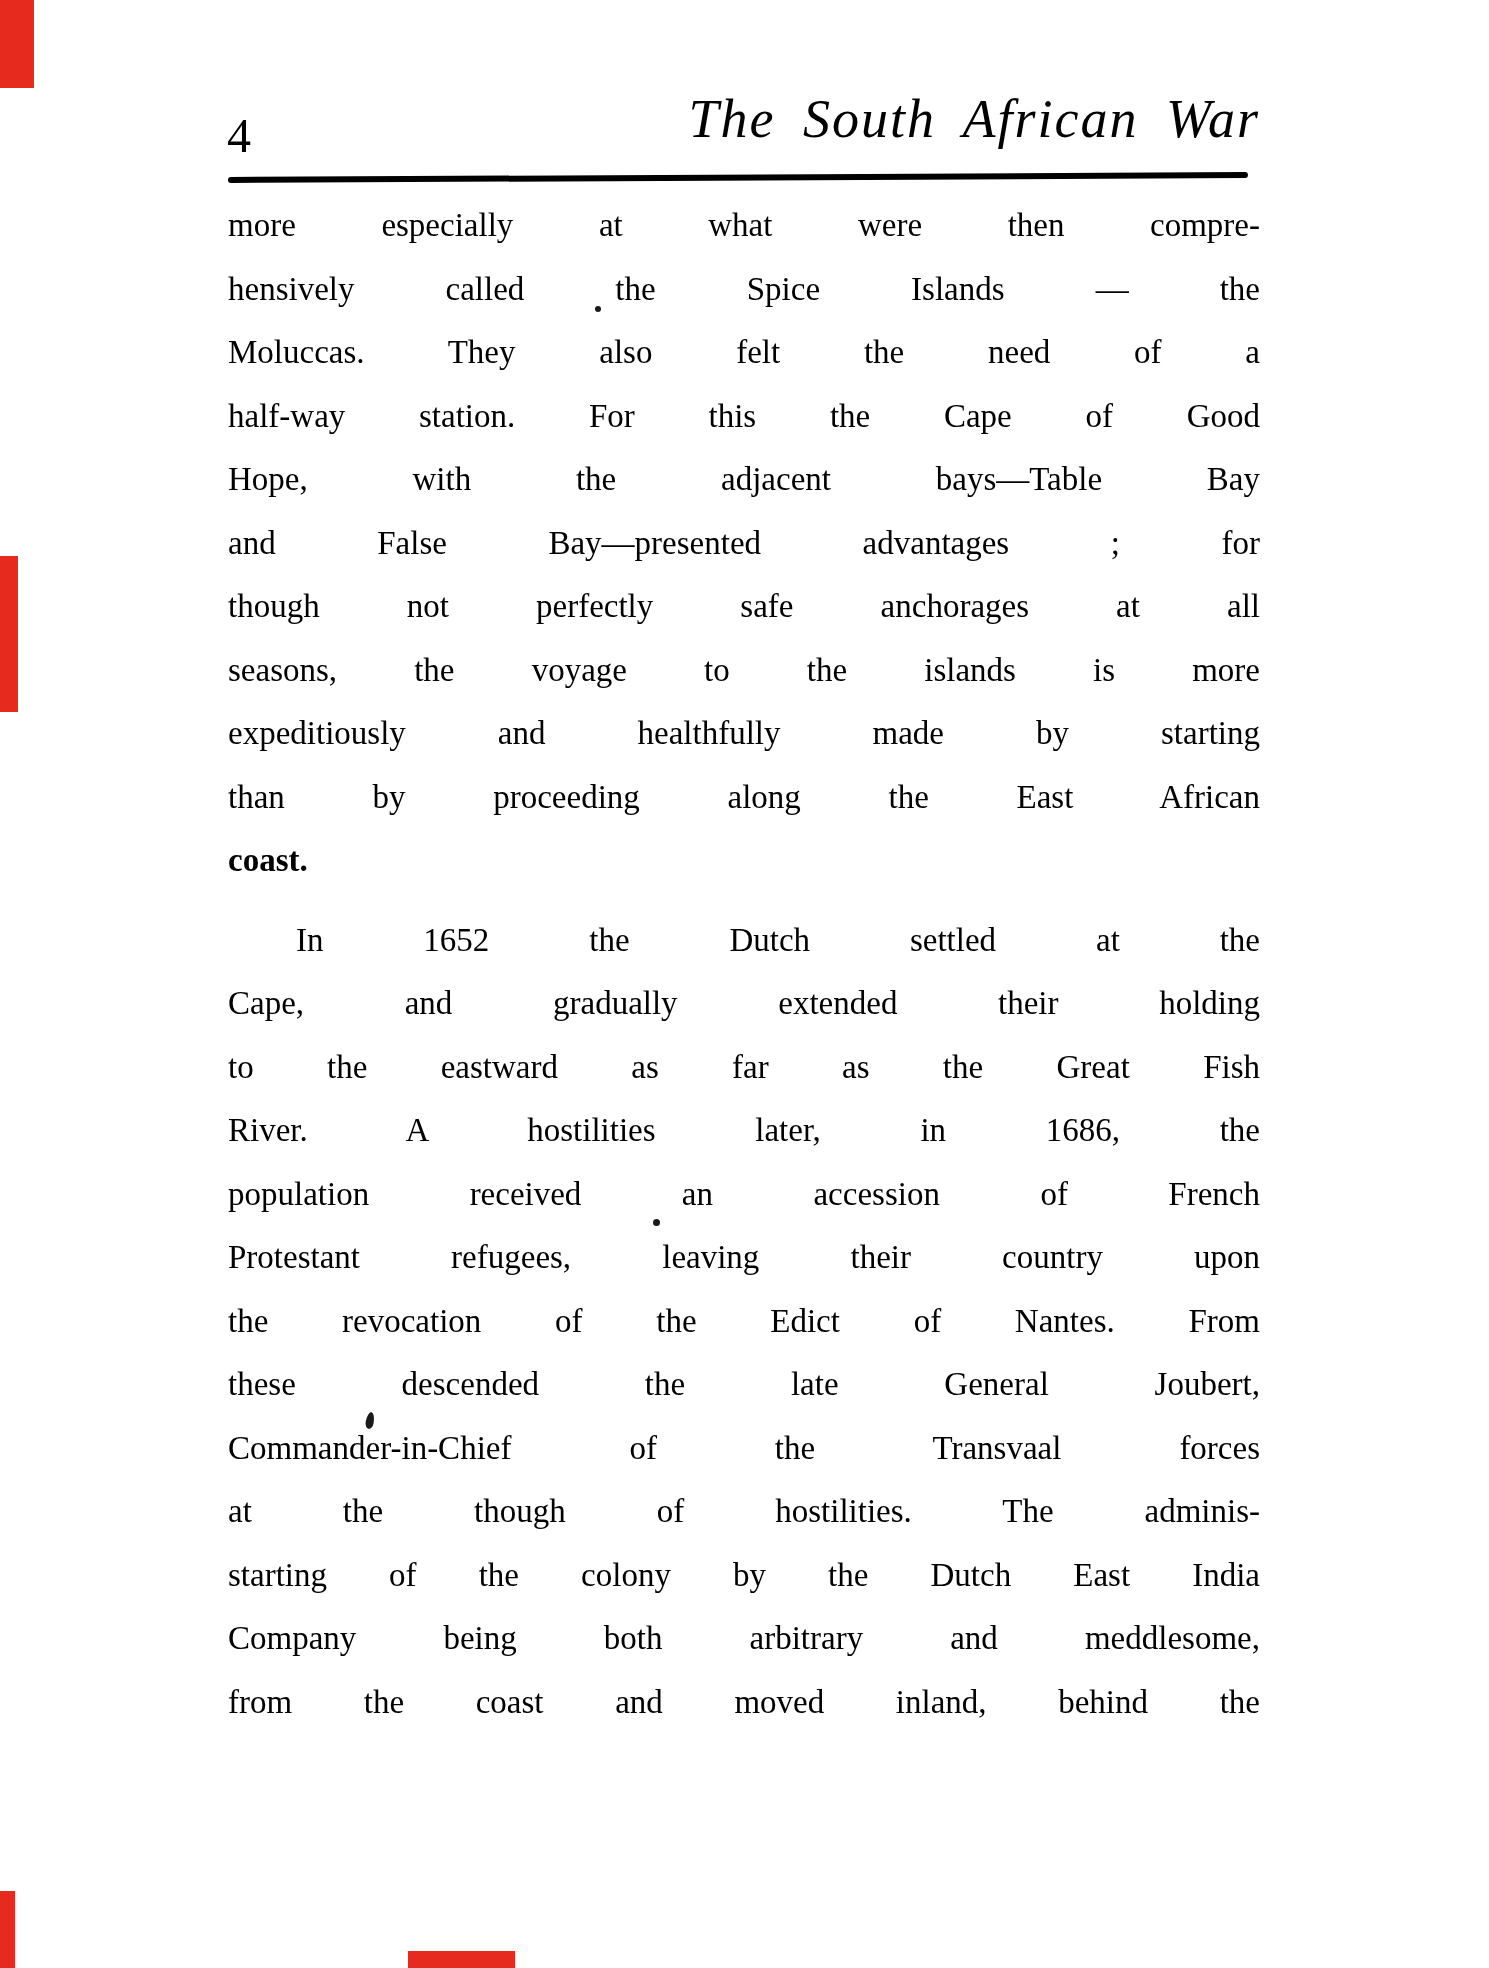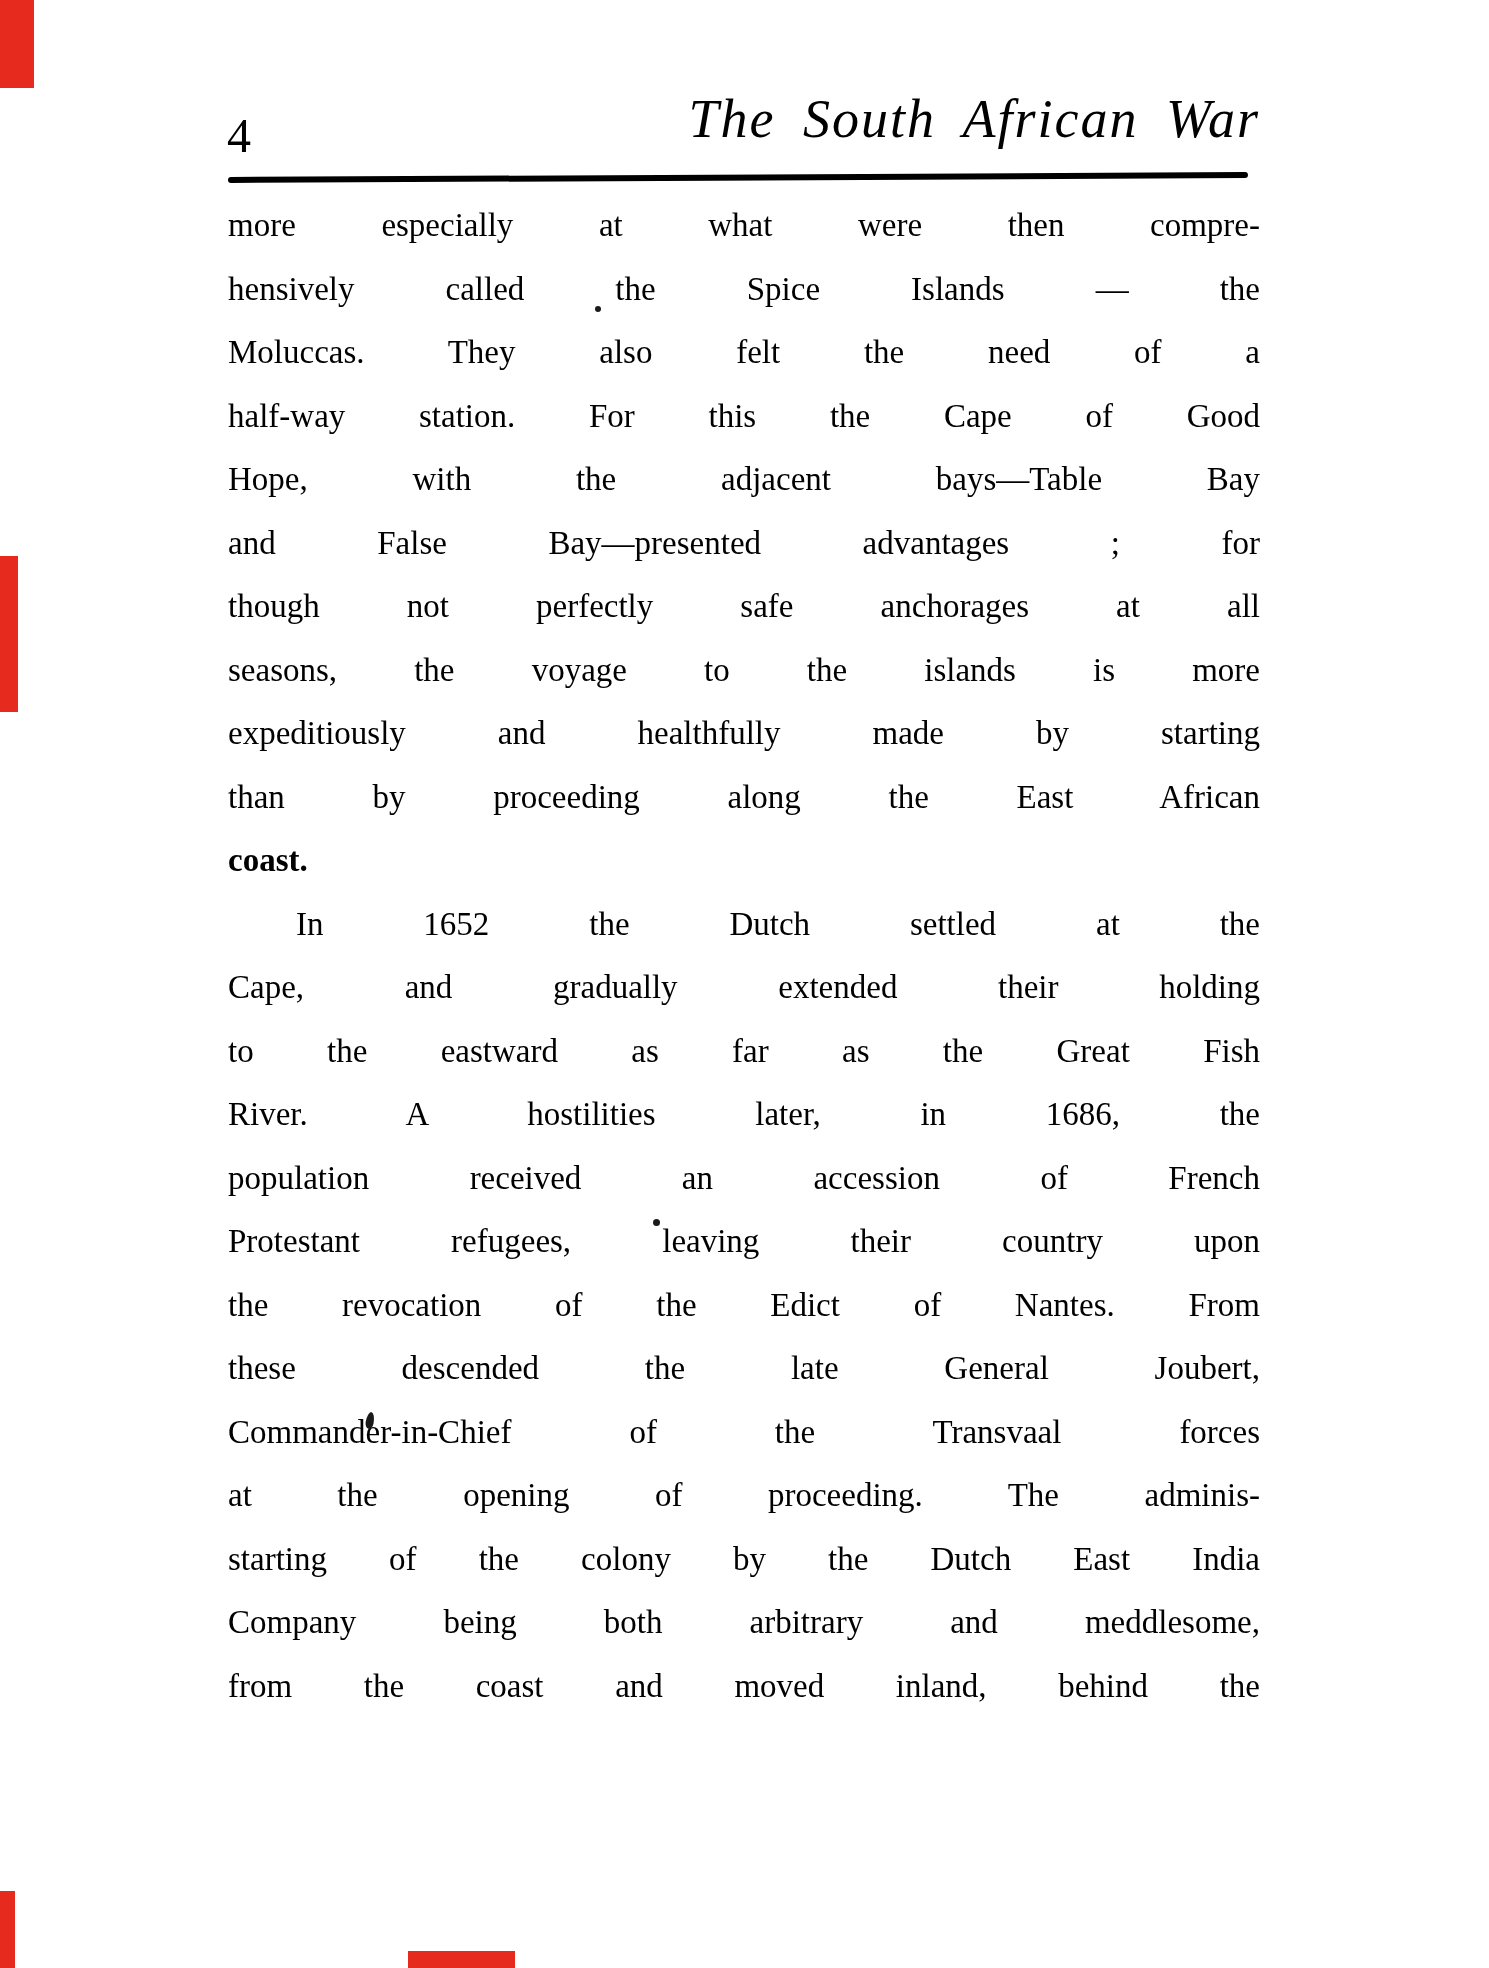--- a/index.html
+++ b/index.html
@@ -65,20 +65,21 @@
     text-align: justify;
     text-align-last: justify;
   }
   .ln.flush {
     text-align: left;
     text-align-last: left;
     font-weight: bold;
   }
   .ln.indent {
     padding-left: 68px;
+    margin-top: 16px;
   }
 
   
   .speck {
     position: absolute;
     background: #1a1a1a;
   }
   .speck1 { left: 653px; top: 1219px; width: 7px;  height: 7px;  border-radius: 50%; }
   .speck2 { left: 366px; top: 1412px; width: 8px;  height: 17px; border-radius: 50% 50% 50% 50% / 62% 62% 38% 38%; transform: rotate(10deg); }
   .speck3 { left: 595px; top: 306px;  width: 6px;  height: 6px;  border-radius: 50%; }
@@ -121,21 +122,21 @@
     <div class="ln flush">coast.</div>
     <div class="ln indent">In 1652 the Dutch settled at the</div>
     <div class="ln">Cape, and gradually extended their holding</div>
     <div class="ln">to the eastward as far as the Great Fish</div>
     <div class="ln">River. A hostilities later, in 1686, the</div>
     <div class="ln">population received an accession of French</div>
     <div class="ln">Protestant refugees, leaving their country upon</div>
     <div class="ln">the revocation of the Edict of Nantes. From</div>
     <div class="ln">these descended the late General Joubert,</div>
     <div class="ln">Commander-in-Chief of the Transvaal forces</div>
-    <div class="ln">at the opening of proceeding. The adminis-</div>
+    <div class="ln">at the though of hostilities. The adminis-</div>
     <div class="ln">starting of the colony by the Dutch East India</div>
     <div class="ln">Company being both arbitrary and meddlesome,</div>
     <div class="ln">from the coast and moved inland, behind the</div>
   </main>
 
   <div class="speck speck1"></div>
   <div class="speck speck2"></div>
   <div class="speck speck3"></div>
 
 </div>

